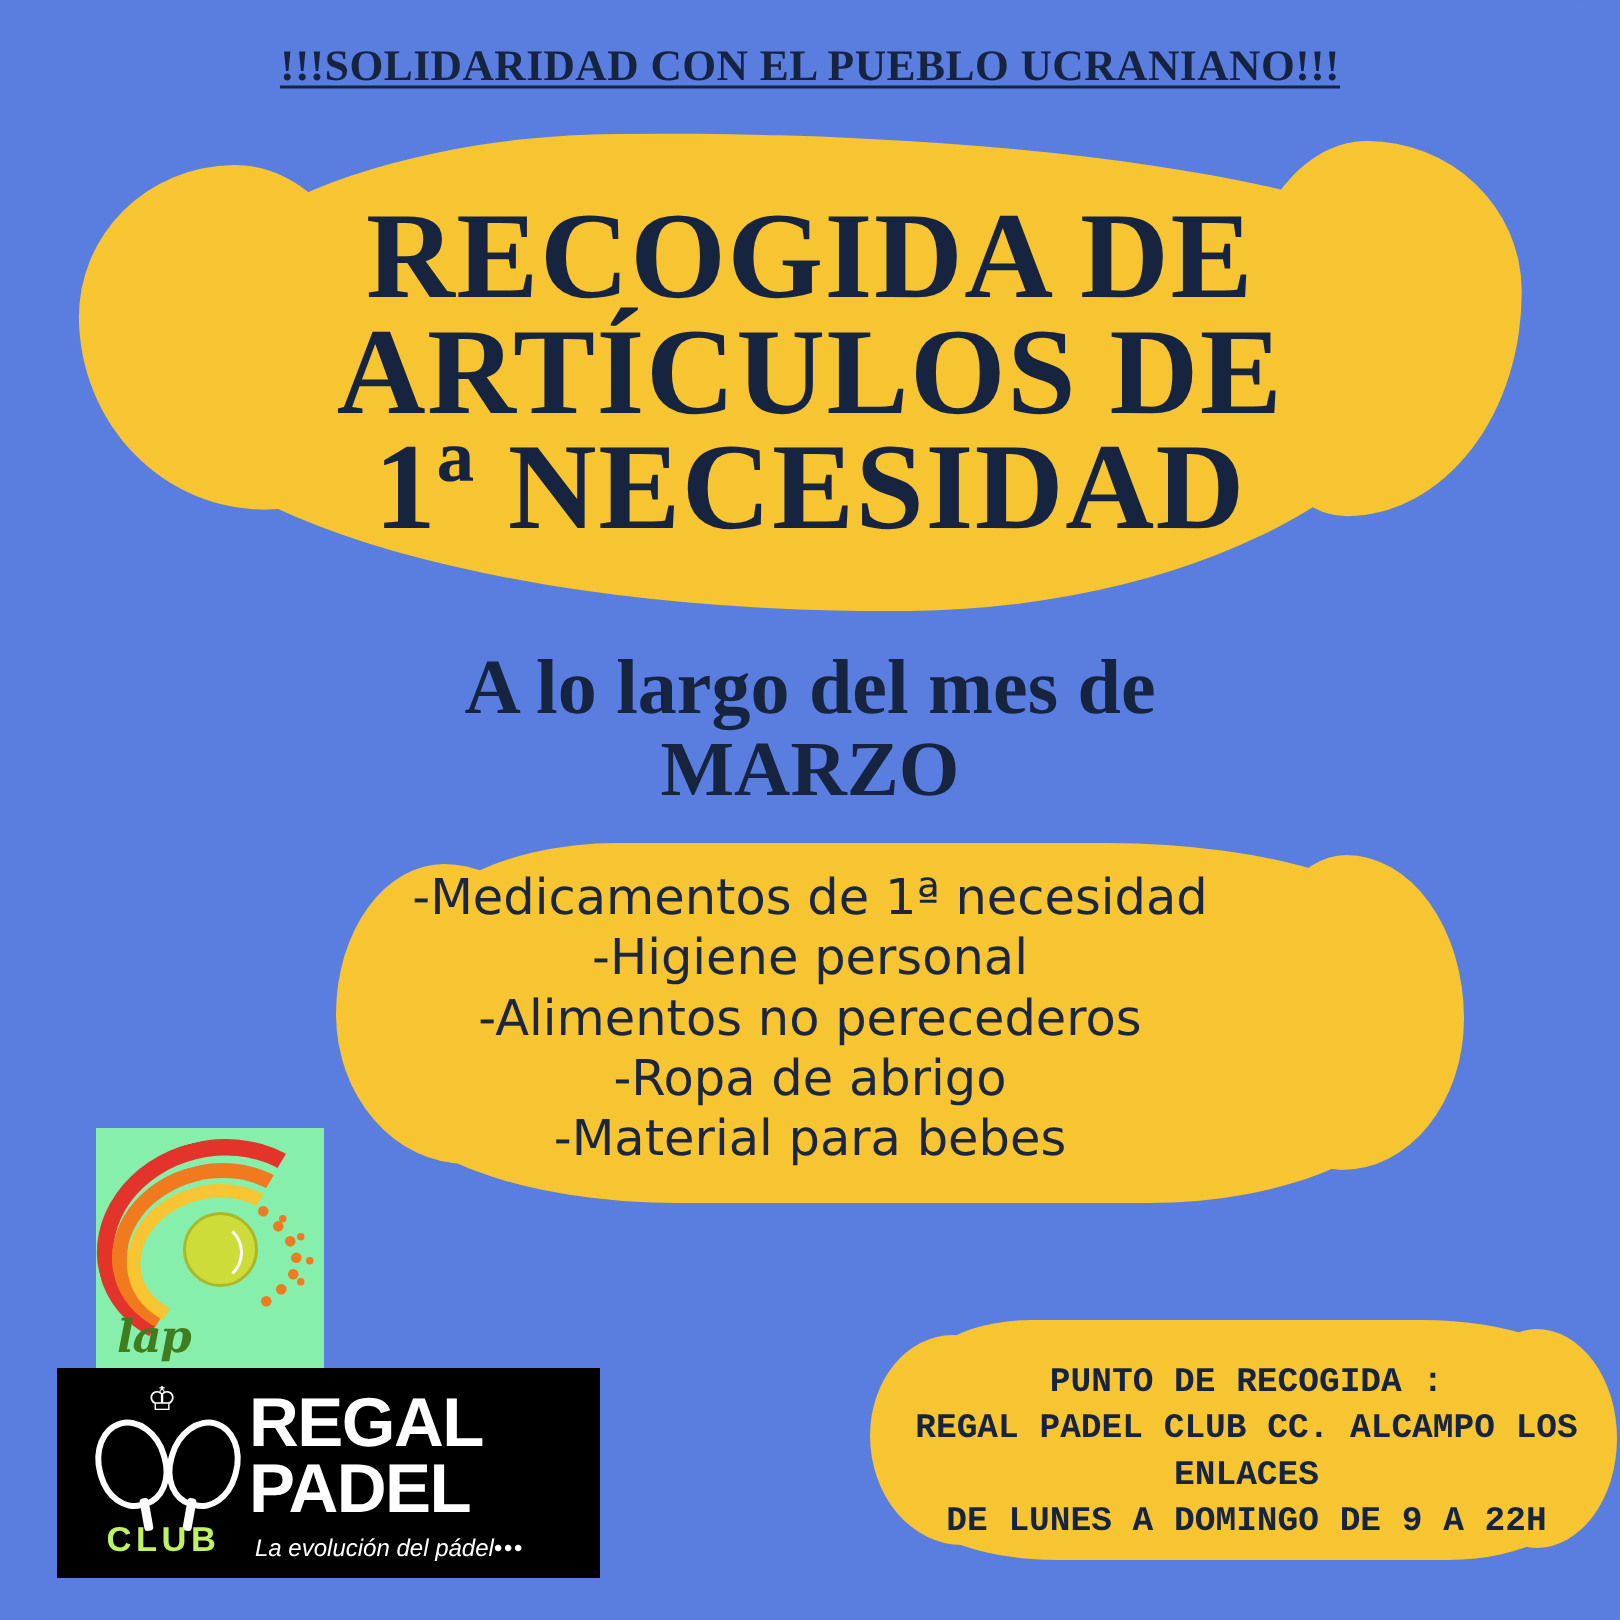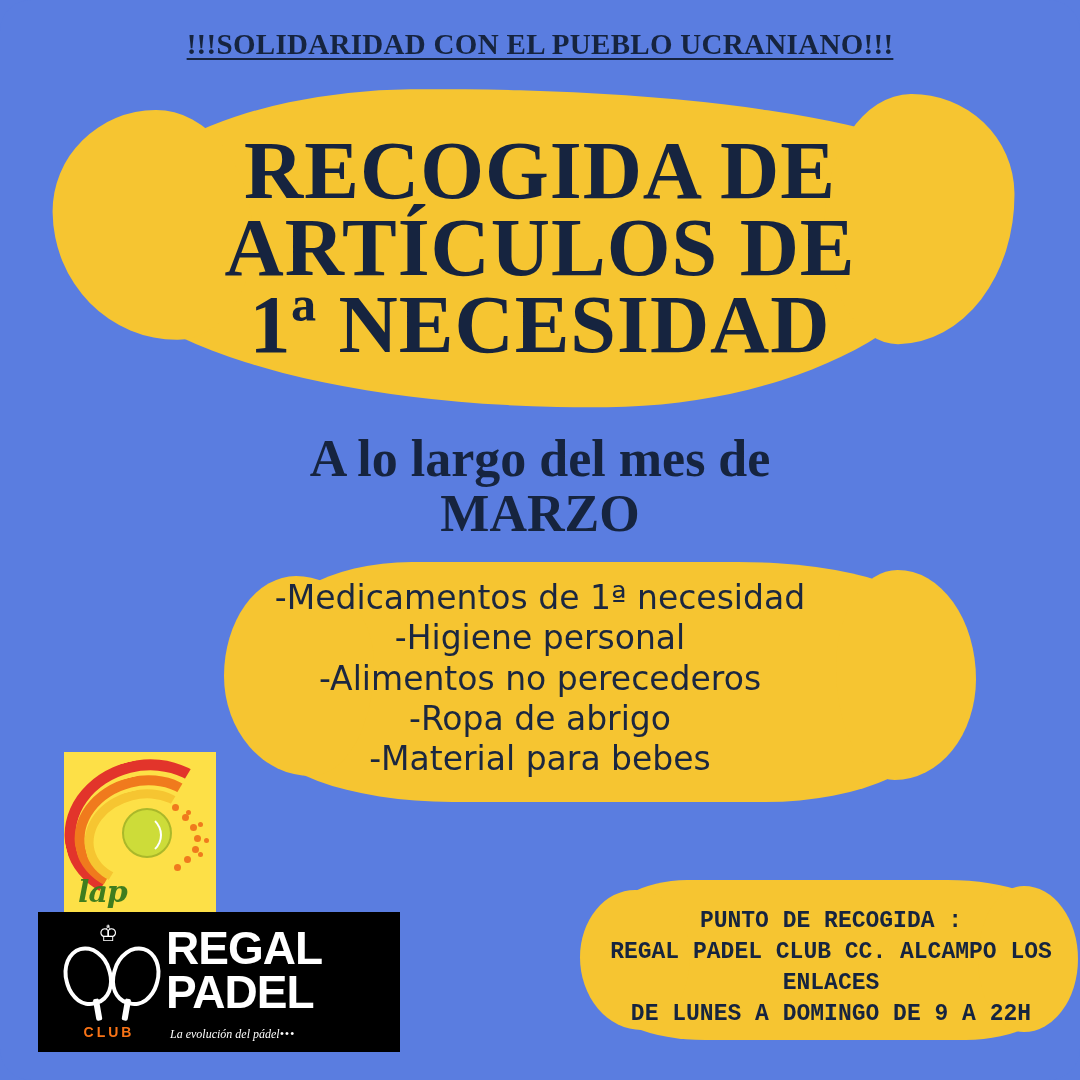--- a/index.html
+++ b/index.html
@@ -193,21 +193,21 @@
   }
   .pickup .line { display: block; }
 
   
   .lap-logo {
     position: absolute;
     top: 752px;
     left: 64px;
     width: 152px;
     height: 165px;
-    background: #fde047;
+    background: #86efac;
     overflow: hidden;
   }
   .lap-arc {
     position: absolute;
     border-style: solid;
     border-color: transparent;
     border-radius: 50%;
   }
   .arc1 {
     top: 8px; left: 0px; width: 140px; height: 118px;
@@ -317,43 +317,43 @@
   }
   .racket.left span { transform: rotate(6deg); }
   .racket.right span { transform: rotate(-6deg); }
   .club-text {
     position: absolute;
     bottom: 4px; left: 0;
     width: 110px;
     text-align: center;
     font-family: "Liberation Sans", sans-serif;
     font-weight: bold;
-    font-size: 14px;
+    font-size: 23px;
     letter-spacing: 3px;
-    color: #f97316;
+    color: #bef264;
   }
   .regal-word {
     position: absolute;
     left: 128px;
     top: 14px;
     font-family: "Liberation Sans", sans-serif;
     font-weight: bold;
     font-size: 46px;
     line-height: 0.96;
     letter-spacing: -1px;
     color: #ffffff;
   }
   .regal-word .l2 { display: block; }
   .regal-slogan {
     position: absolute;
     left: 132px;
     bottom: 10px;
-    font-family: Liberation Serif, serif;
+    font-family: Liberation Sans, sans-serif;
     font-style: italic;
-    font-size: 12px;
+    font-size: 16px;
     color: #ffffff;
   }
   .regal-slogan .dots { letter-spacing: 1px; }
 </style>
 </head>
 <body>
 
 <div class="poster">
 
   <div class="top-banner">!!!SOLIDARIDAD CON EL PUEBLO UCRANIANO!!!</div>

